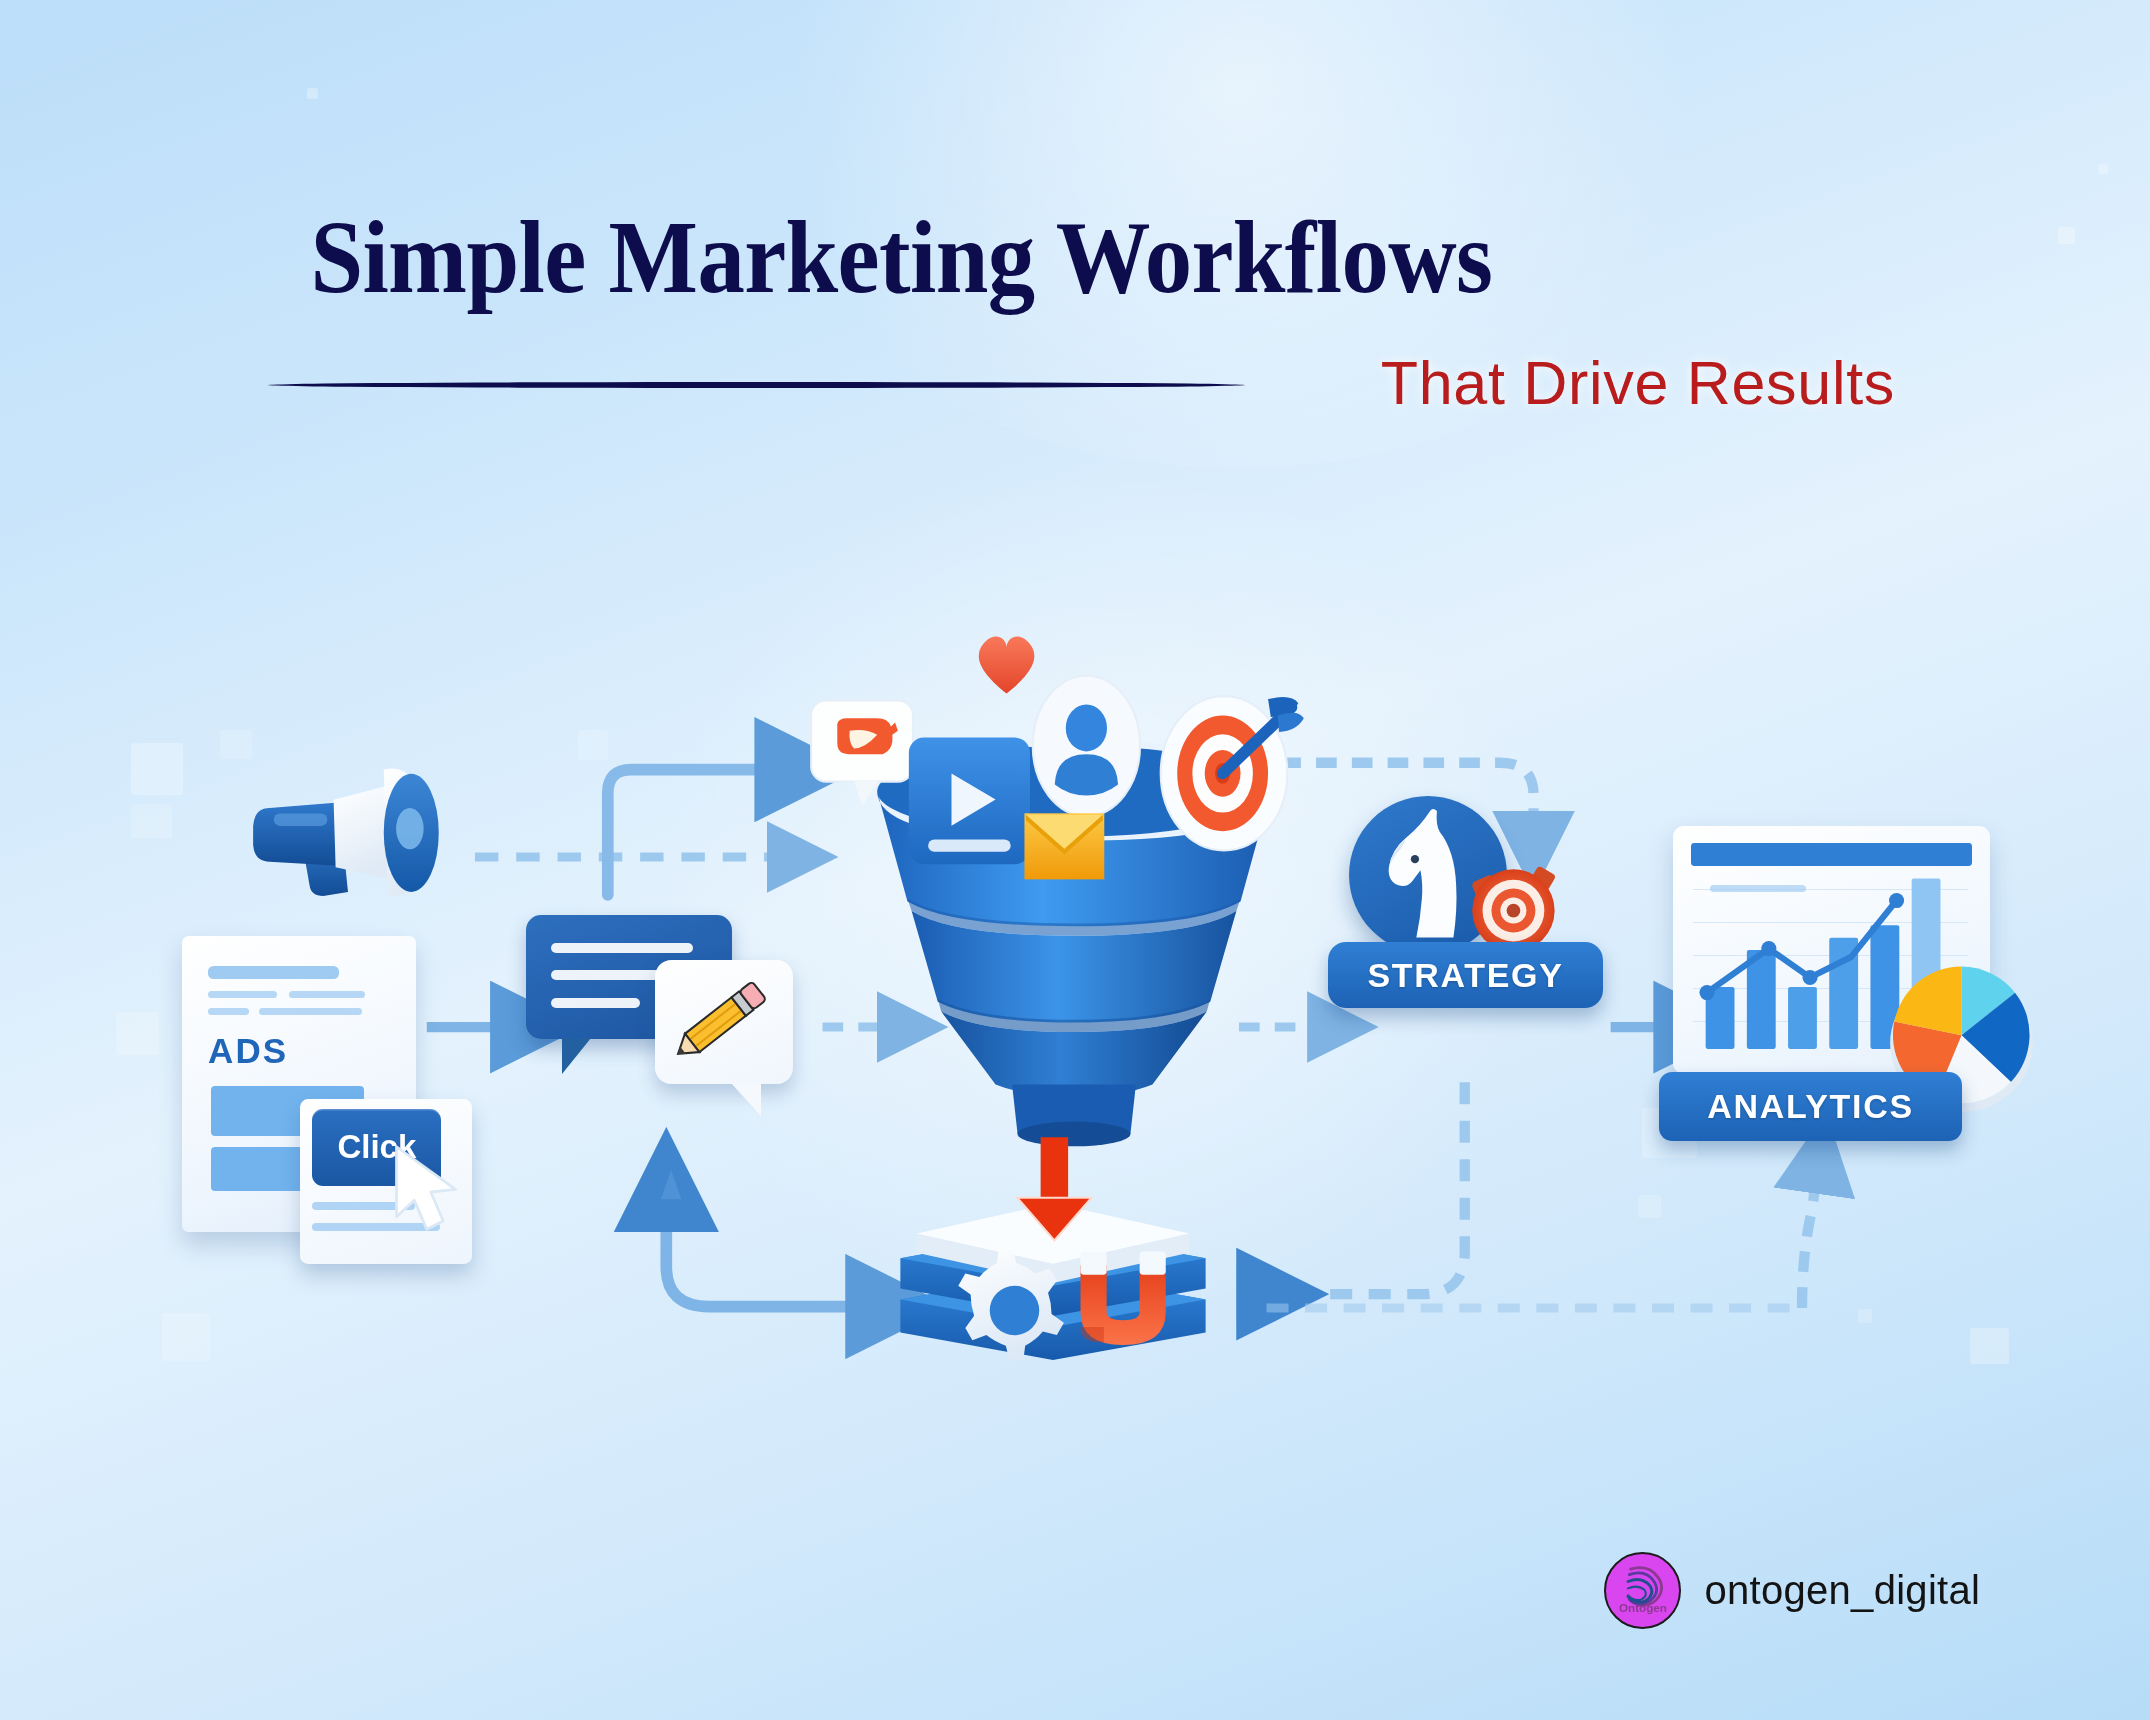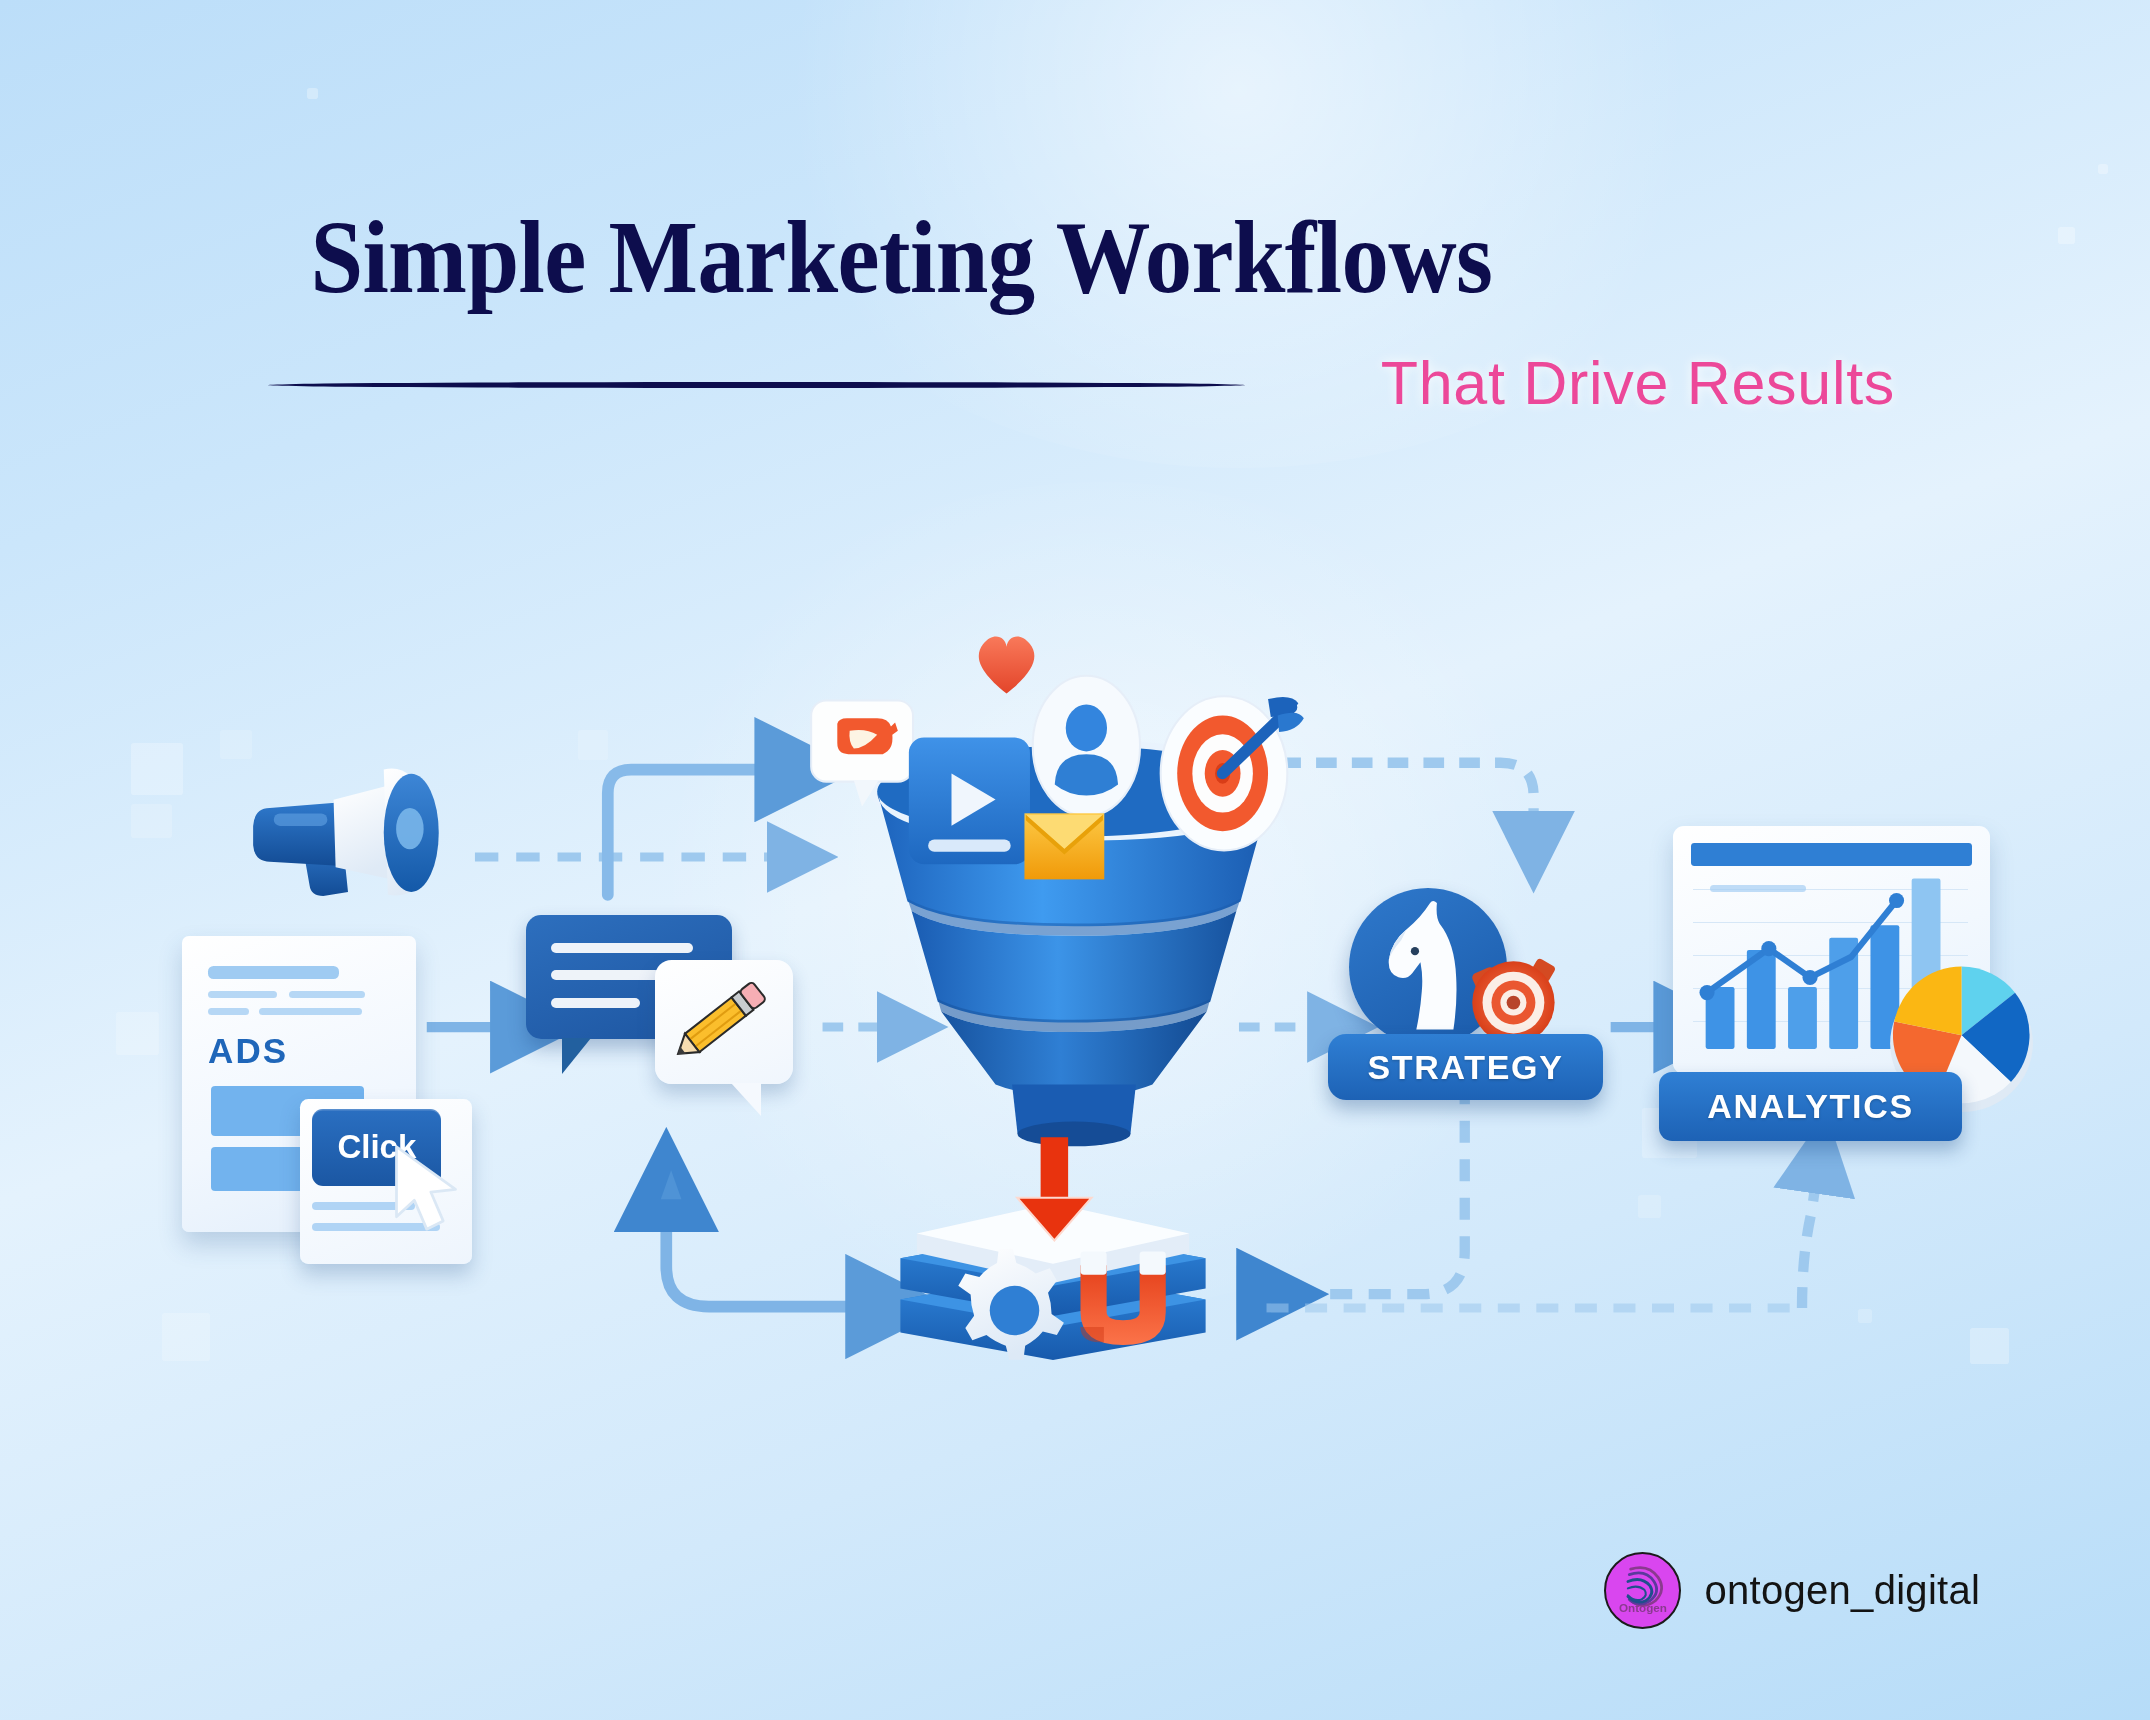--- a/index.html
+++ b/index.html
@@ -19,21 +19,21 @@
   #title {
     font-family:"Liberation Serif", serif;
     font-size:103px; font-weight:bold; color:#0d0d4d;
     letter-spacing:-0.7px; line-height:1; display:inline-block;
     transform:scaleX(.92);
   }
   #rule-wrap { position:absolute; left:268px; top:382px; width:977px; height:11px; }
   #rule { width:100%; height:6.2px; background:#0d0d4d; border-radius:50%; }
   #subtitle {
     position:absolute; right:256px; top:348px;
-    font-size:61px; font-weight:500; color:#ec4899;
+    font-size:61px; font-weight:500; color:#b91c1c;
     letter-spacing:0.7px; text-shadow:0 0 11px rgba(255,255,255,.95);
   }
 
   
   .node { position:absolute; }
   .pill {
     position:absolute; border-radius:18px;
     background:linear-gradient(180deg,#2f7fd4 0%,#1d62b5 100%);
     box-shadow:0 9.6px 18px rgba(26,70,130,.32);
     display:flex; align-items:center; justify-content:center;
@@ -98,21 +98,21 @@
   #content-pill { left:0; top:174px; width:275px; height:66px; }
   #content-pill span { font-size:36px; }
 
   
   #funnel-wrap { left:785px; top:619px; width:578px; height:551px; }
 
   
   #auto-block { left:888px; top:1170px; width:330px; height:248px; }
 
   
-  #strategy-group { left:1328px; top:888px; width:289px; height:248px; }
+  #strategy-group { left:1328px; top:796px; width:289px; height:248px; }
   #knight-circle {
     position:absolute; left:20.6px; top:0; width:158px; height:158px;
     border-radius:50%;
     background:linear-gradient(150deg,#2f79cc 0%,#1a5aa9 100%);
     box-shadow:0 11px 20.6px rgba(26,70,130,.33);
   }
   #strategy-pill { left:0; top:146px; width:275px; height:66px; }
   #strategy-pill span { font-size:34px; }
 
   

